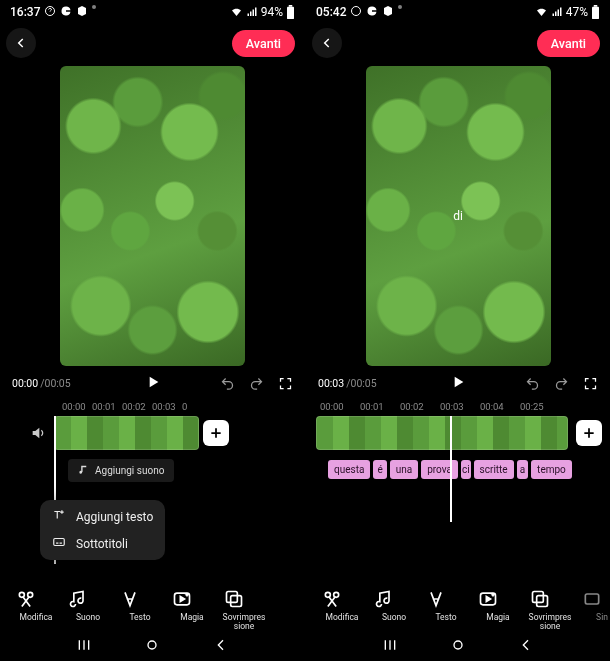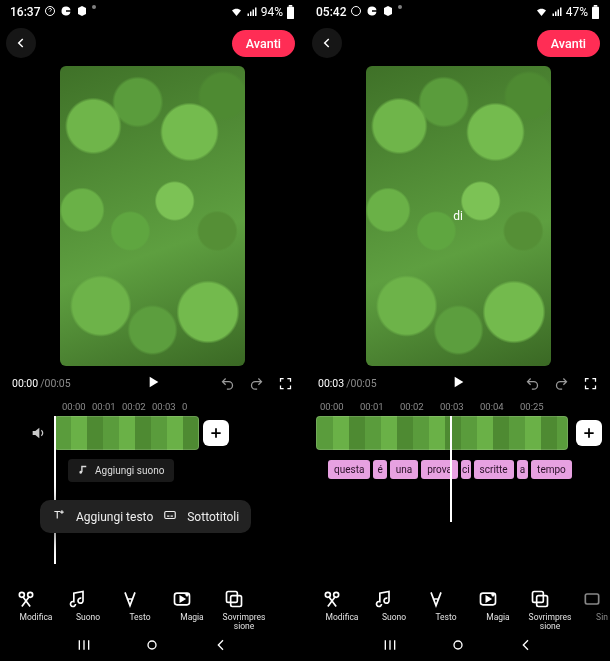--- a/index.html
+++ b/index.html
@@ -54,21 +54,21 @@
       border: 1px solid rgba(255,255,255,.15);
       display: flex; align-items: center; justify-content: flex-end;
   }
   .add-clip-btn { width: 26px; height: 26px; background: #fff; border-radius: 6px; display: flex; align-items: center; justify-content: center; color: #000; margin-right: 3px; }
   .playhead { position: absolute; top: 0; bottom: -50px; width: 1.5px; background: #fff; z-index: 3; }
   .add-sound-row { height: 28px; display: flex; align-items: center; margin-left: 54px; }
   .add-sound { background: #1a1a1a; border-radius: 4px; padding: 5px 10px; font-size: 10px; color: #dcdcdc; display: flex; align-items: center; gap: 6px; }
   .subtitle-row { margin-left: 54px; display: flex; gap: 3px; height: 26px; align-items: center; }
   .sub-seg { background: #e7a1e1; color: #2a1028; font-size: 10px; padding: 4px 6px; border-radius: 3px; white-space: nowrap; }
   
-  .popup { position: absolute; background: #222; border-radius: 10px; padding: 8px 12px; font-size: 12px; color: #eee; display: flex; flex-direction: row; gap: 10px; box-shadow: 0 4px 20px rgba(0,0,0,.6); z-index: 5; }
+  .popup { position: absolute; background: #222; border-radius: 10px; padding: 8px 12px; font-size: 12px; color: #eee; display: flex; flex-direction: column; gap: 10px; box-shadow: 0 4px 20px rgba(0,0,0,.6); z-index: 5; }
   .popup-item { display: flex; align-items: center; gap: 10px; }
   
   .toolbar { margin-top: auto; display: flex; padding: 8px 0 4px 0; overflow: hidden; }
   .tool { width: 52px; flex: 0 0 52px; display: flex; flex-direction: column; align-items: center; gap: 4px; font-size: 8.5px; color: #e0e0e0; }
   .tool-cut { color: #888; }
   .tool svg { color: #fff; }
   .tool-label { text-align: center; line-height: 1.05; margin-left: 20px; }
   
   .navbar { height: 26px; display: flex; align-items: center; justify-content: space-around; padding: 0 50px 3px 50px; }
   .screen + .screen { border-left: 1px solid #000; }

